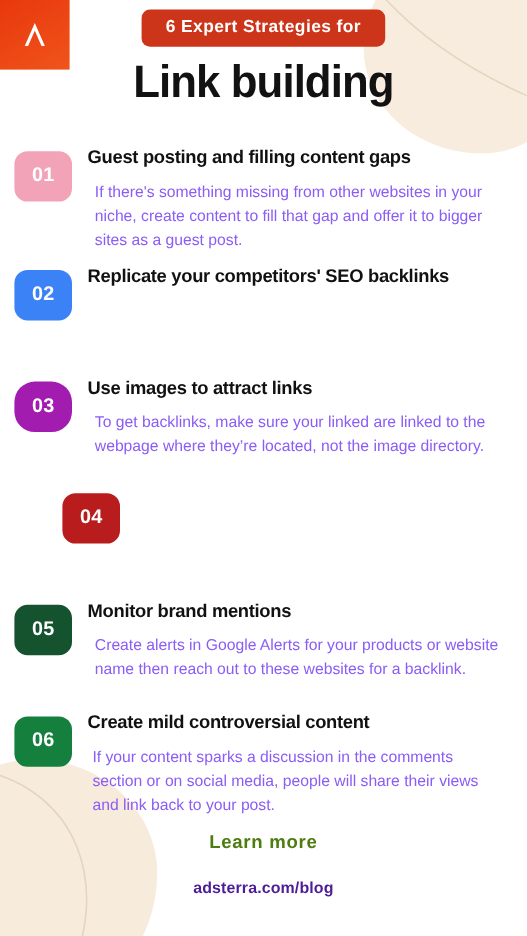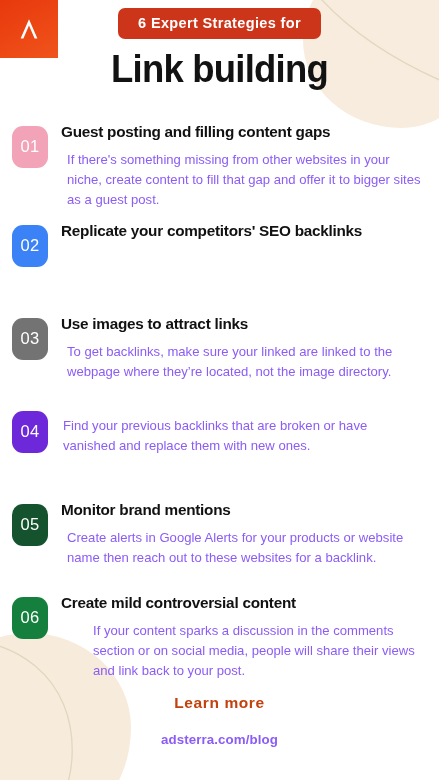--- a/index.html
+++ b/index.html
@@ -105,26 +105,26 @@
   }
   .item {
     position: relative;
     display: flex;
     align-items: flex-start;
     min-height: 84px;
     margin-bottom: 9px;
   }
   .badge {
     flex: 0 0 auto;
-    width: 36px;
+    width: 48px;
     height: 42px;
     border-radius: 11px;
     color: #ffffff;
     font-size: 16.5px;
-    font-weight: 400;
+    font-weight: 700;
     letter-spacing: 0.2px;
     display: flex;
     align-items: center;
     justify-content: center;
     margin-top: 6px;
   }
   .item-body {
     flex: 1 1 auto;
     padding-left: 13px;
     padding-top: 2px;
@@ -144,43 +144,43 @@
     color: #8b5cf6;
     padding-left: 6px;
     max-width: 360px;
   }
   
   .item[data-index="0"] .item-desc { padding-left: 6px; }
   .item[data-index="1"] .item-desc { padding-left: 6px; }
   .item[data-index="2"] .item-desc { padding-left: 6px; }
   .item[data-index="3"] .item-desc { padding-left: 2px; }
   .item[data-index="4"] .item-desc { padding-left: 6px; }
-  .item[data-index="5"] .item-desc { padding-left: 4px; margin-left: 28px; }
+  .item[data-index="5"] .item-desc { padding-left: 4px; }
 
   
   .footer {
     position: relative;
     z-index: 2;
     text-align: center;
     margin-top: 14px;
   }
   .cta-link {
     display: inline-block;
-    color: #c2410c;
+    color: #4d7c0f;
     font-size: 15.5px;
     font-weight: 800;
     letter-spacing: 0.6px;
     text-decoration: none;
   }
   .site-url {
     margin-top: 20px;
     font-size: 13.3px;
     font-weight: 700;
     letter-spacing: 0.1px;
-    color: #8b5cf6;
+    color: #4c1d95;
   }
 </style>
 </head>
 <body>
 
 <div class="poster">
 
   <div class="deco-layer">
     <div class="blob-tr"></div>
     <div class="blob-bl"></div>
@@ -216,31 +216,30 @@
     </div>
 
     <div class="item" data-index="1">
       <div class="badge" style="background: #3b82f6;">02</div>
       <div class="item-body">
         <h2 class="item-title">Replicate your competitors' SEO backlinks</h2>
       </div>
     </div>
 
     <div class="item" data-index="2">
-      <div class="badge" style="background: #737373;">03</div>
+      <div class="badge" style="background: #a21caf; border-radius: 17px;">03</div>
       <div class="item-body">
         <h2 class="item-title">Use images to attract links</h2>
         <p class="item-desc">To get backlinks, make sure your linked are linked to the webpage where they’re located, not the image directory.</p>
       </div>
     </div>
 
     <div class="item" data-index="3">
-      <div class="badge" style="background: #6d28d9;">04</div>
-      <div class="item-body">
-        <p class="item-desc">Find your previous backlinks that are broken or have vanished and replace them with new ones.</p>
+      <div class="badge" style="background: #b91c1c; margin-left: 40px;">04</div>
+      <div class="item-body">
       </div>
     </div>
 
     <div class="item" data-index="4">
       <div class="badge" style="background: #14532d;">05</div>
       <div class="item-body">
         <h2 class="item-title">Monitor brand mentions</h2>
         <p class="item-desc">Create alerts in Google Alerts for your products or website name then reach out to these websites for a backlink.</p>
       </div>
     </div>

